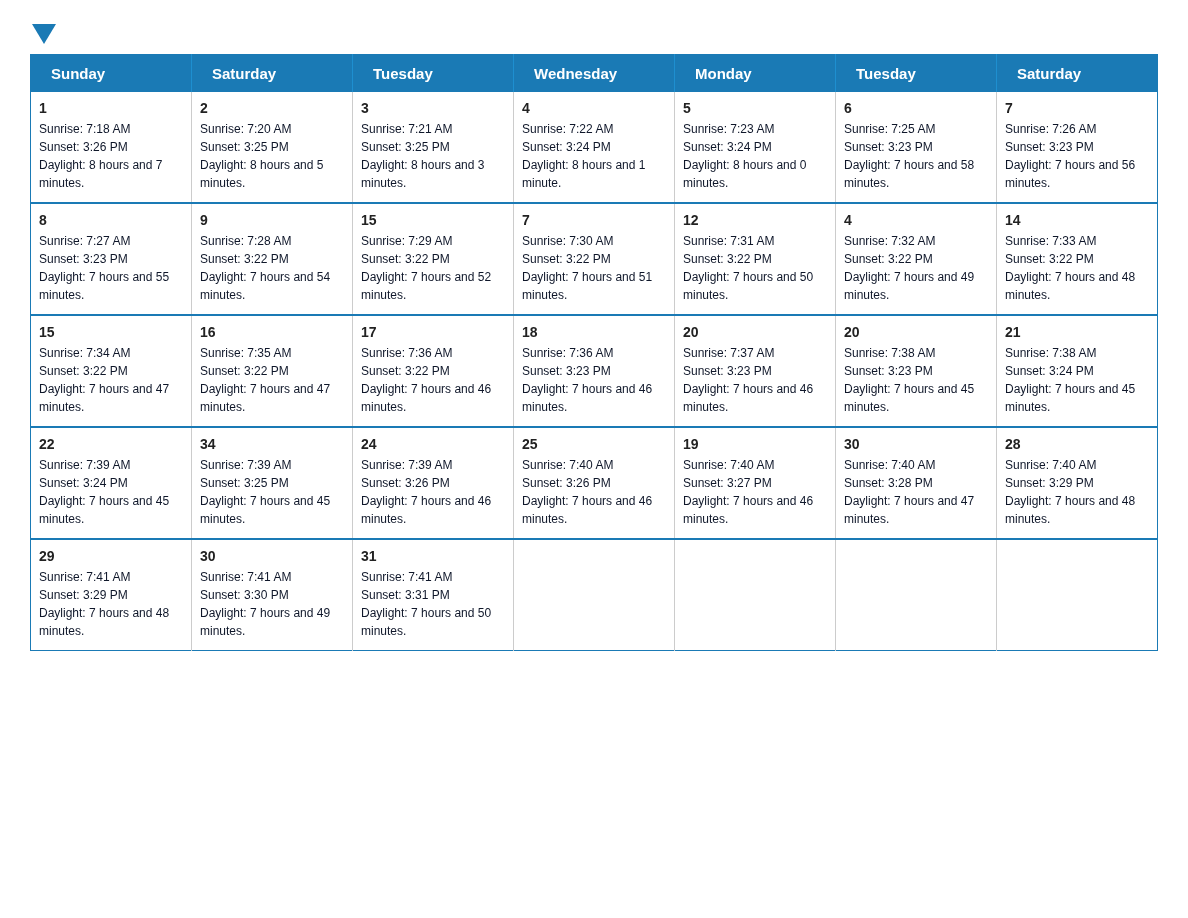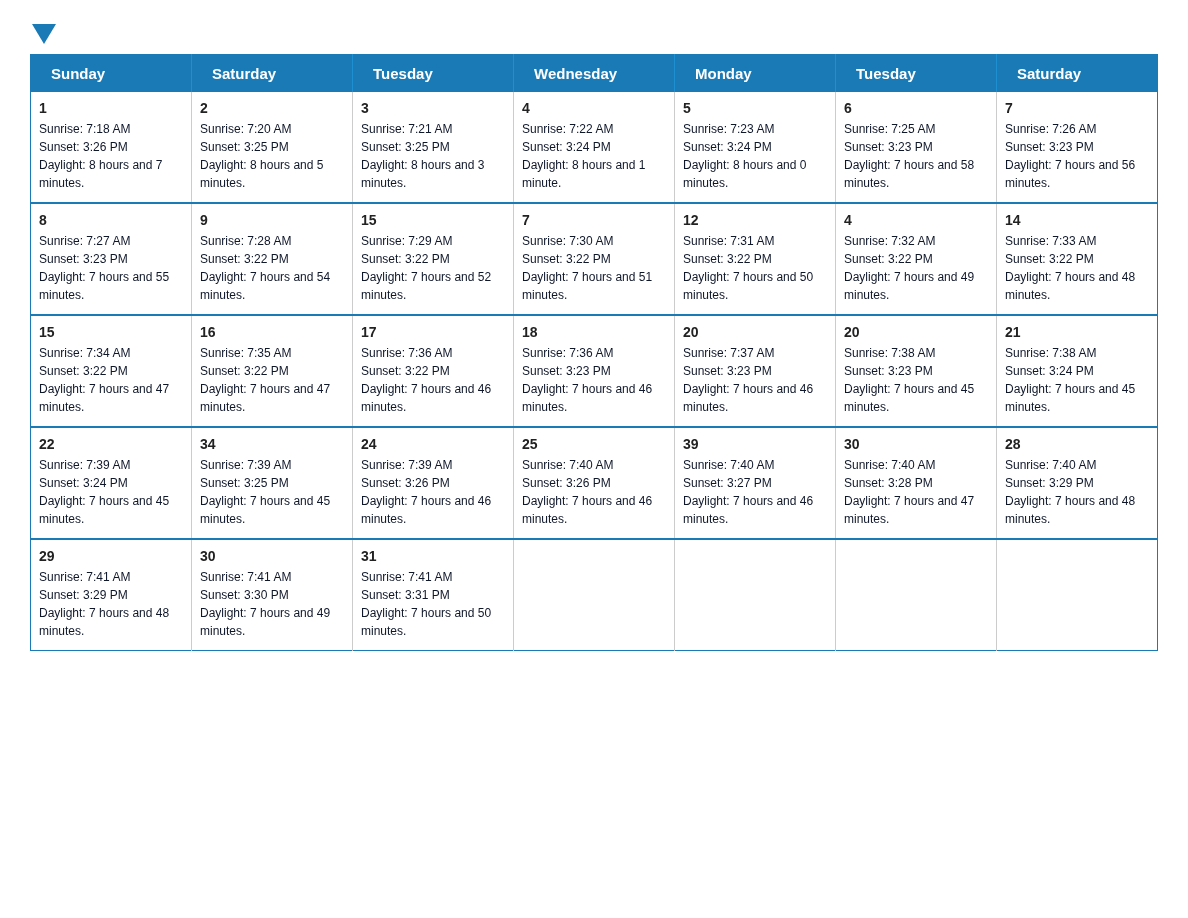--- a/index.html
+++ b/index.html
@@ -226,21 +226,21 @@
         </td>
         <td>
           <span class="day-num">24</span>
 <div class="day-info">Sunrise: 7:39 AM<br>Sunset: 3:26 PM<br>Daylight: 7 hours and 46 minutes.</div>
         </td>
         <td>
           <span class="day-num">25</span>
 <div class="day-info">Sunrise: 7:40 AM<br>Sunset: 3:26 PM<br>Daylight: 7 hours and 46 minutes.</div>
         </td>
         <td>
-          <span class="day-num">39</span>
+          <span class="day-num">19</span>
 <div class="day-info">Sunrise: 7:40 AM<br>Sunset: 3:27 PM<br>Daylight: 7 hours and 46 minutes.</div>
         </td>
         <td>
           <span class="day-num">30</span>
 <div class="day-info">Sunrise: 7:40 AM<br>Sunset: 3:28 PM<br>Daylight: 7 hours and 47 minutes.</div>
         </td>
         <td>
           <span class="day-num">28</span>
 <div class="day-info">Sunrise: 7:40 AM<br>Sunset: 3:29 PM<br>Daylight: 7 hours and 48 minutes.</div>
         </td>

